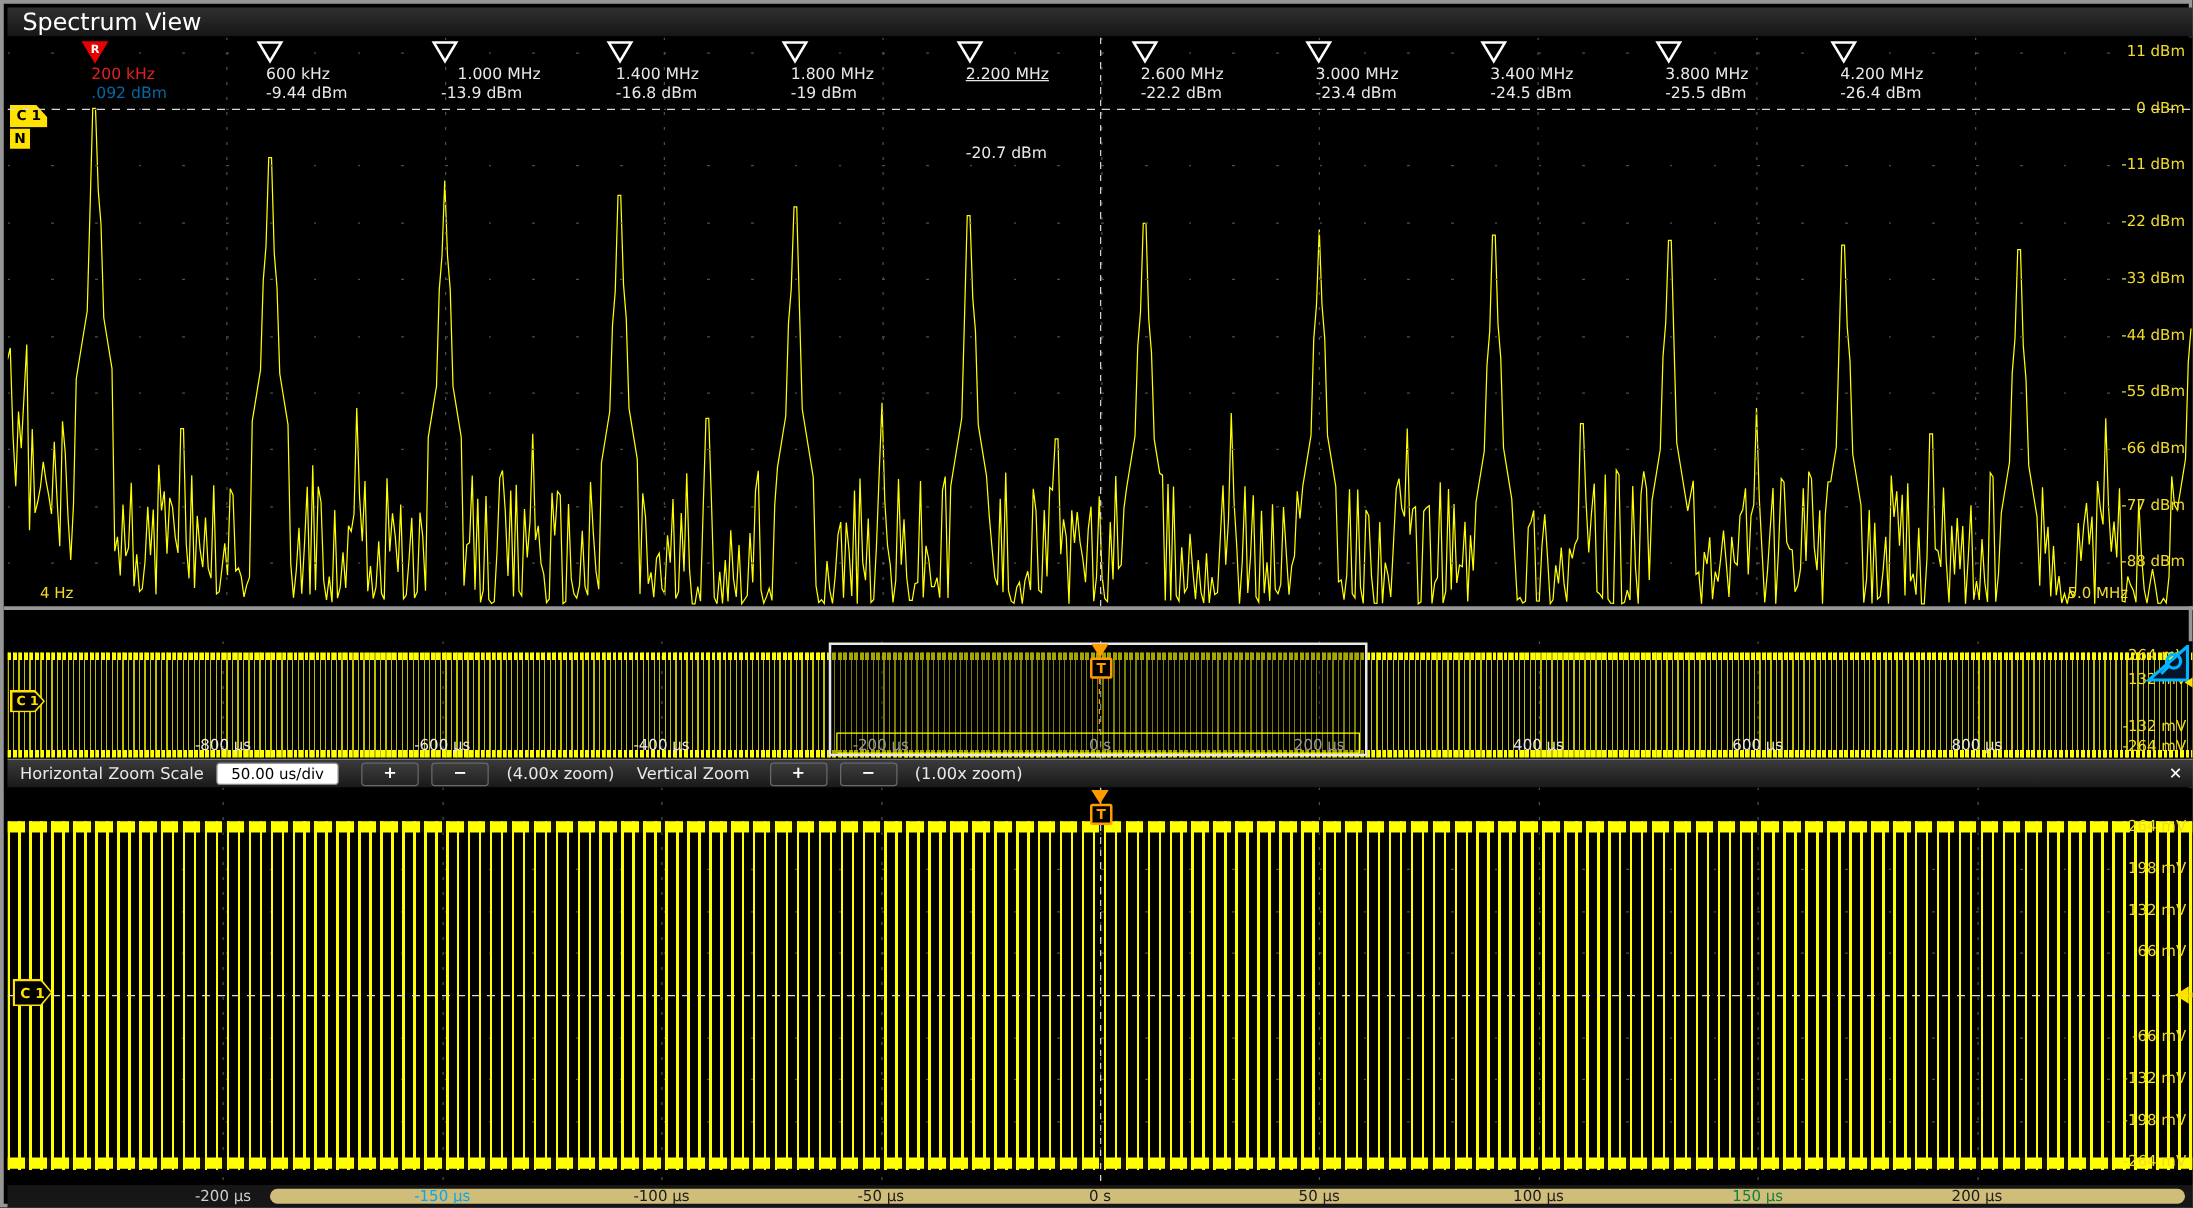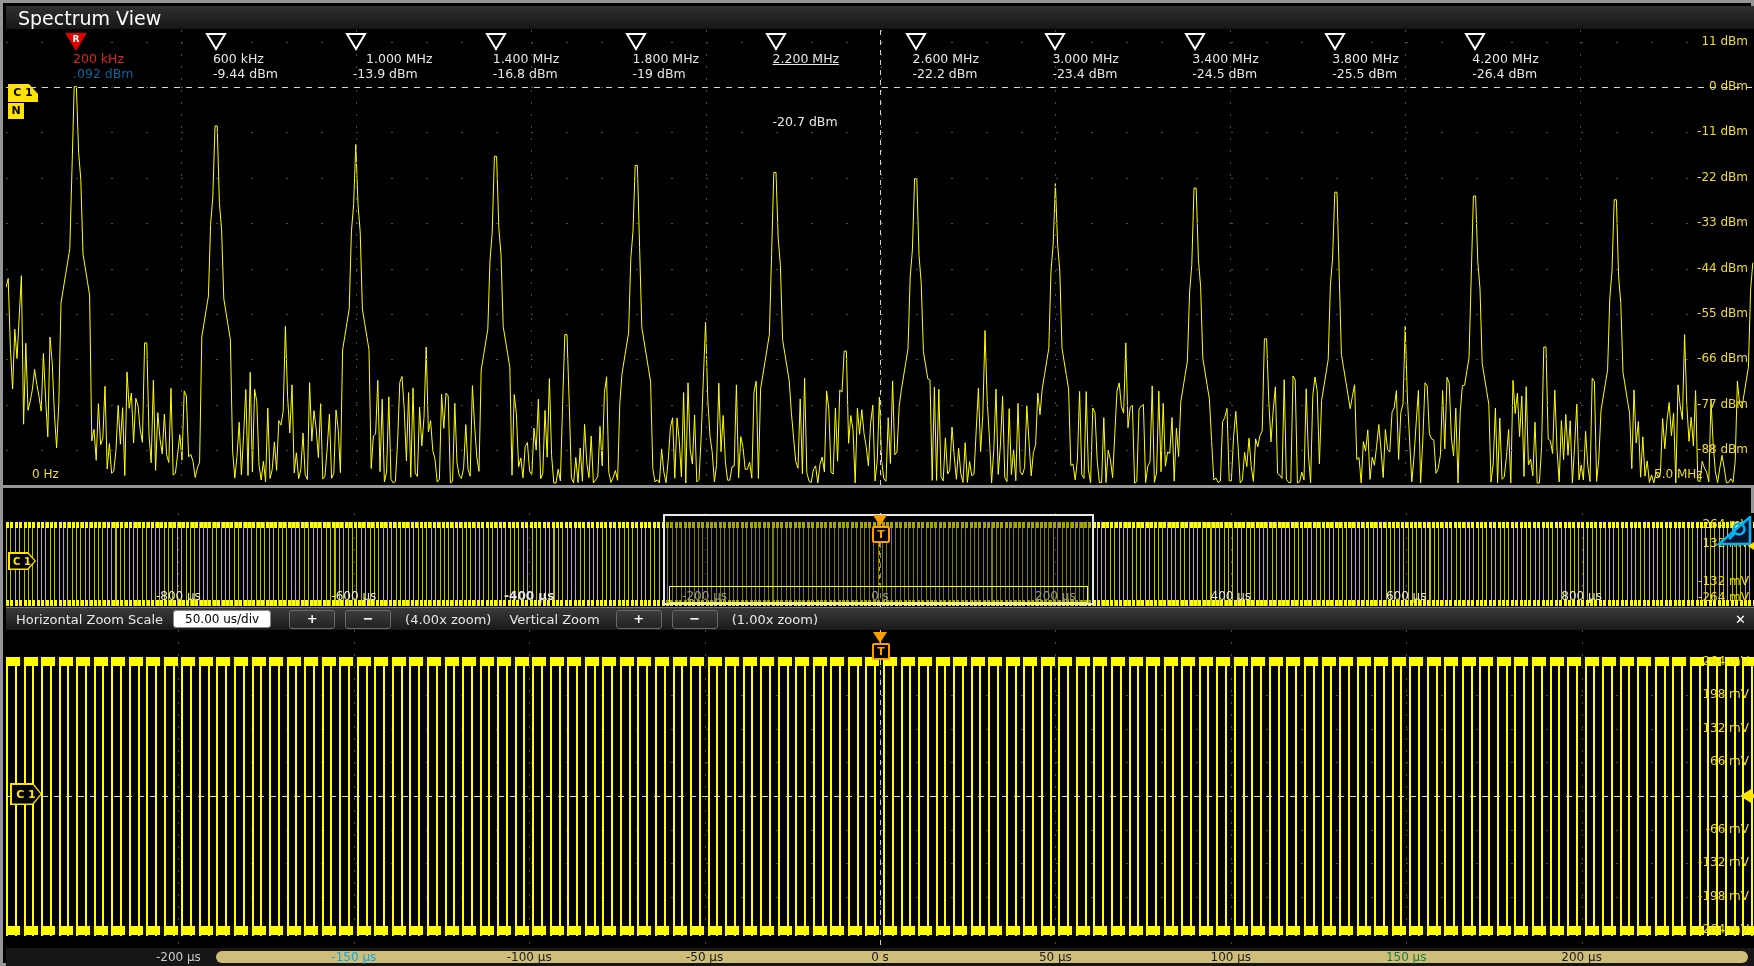--- a/index.html
+++ b/index.html
@@ -41,21 +41,21 @@
   <div class="panel" id="spectrum-plot" style="top:27px;height:455px;">
     <svg id="spec-svg" width="1748" height="455" style="position:absolute;left:0;top:0;">
       <polyline id="spec-trace" fill="none" stroke="#ffff00" stroke-width="1" points="0.0,257.6 2.2,248.4 4.4,318.4 6.6,359.0 8.8,299.3 11.0,328.6 13.2,287.2 15.4,245.7 17.6,394.2 19.8,313.3 22.0,380.3 24.2,371.4 26.4,359.4 28.6,339.4 30.8,354.5 33.0,366.5 35.2,381.1 37.4,323.5 39.6,368.6 41.8,406.9 44.0,307.0 46.2,332.4 48.4,383.4 50.6,417.9 52.8,373.4 55.0,273.1 57.2,259.4 59.4,245.8 61.6,232.2 63.8,218.6 66.0,138.7 68.2,56.6 70.4,56.6 72.6,122.3 74.8,149.6 77.0,224.0 79.2,237.6 81.4,251.3 83.6,264.9 85.8,410.9 88.0,399.4 90.2,430.3 92.4,373.7 94.6,414.8 96.8,408.4 99.0,356.3 101.2,439.0 103.4,413.5 105.6,443.3 107.8,441.0 110.0,419.6 112.2,375.4 114.4,414.2 116.6,377.7 118.8,445.5 121.0,341.9 123.2,378.3 125.4,363.0 127.6,412.9 129.8,368.3 132.0,375.6 134.2,399.7 136.4,412.3 138.6,312.9 140.8,312.9 143.0,405.0 145.2,432.7 147.4,350.3 149.6,440.4 151.8,382.6 154.0,408.9 156.2,423.8 158.4,384.0 160.6,424.8 162.8,432.5 165.0,358.3 167.2,445.1 169.4,443.3 171.6,424.6 173.8,404.7 176.0,430.2 178.2,360.9 180.4,366.0 182.6,426.8 184.8,424.4 187.0,431.3 189.2,447.5 191.4,437.9 193.6,432.0 195.8,306.9 198.0,293.3 200.2,279.7 202.4,266.1 204.6,194.4 206.8,167.1 209.0,96.0 211.2,96.0 213.4,172.6 215.6,199.8 217.8,268.8 220.0,282.4 222.2,296.1 224.4,309.7 226.6,420.9 228.8,448.1 231.0,426.4 233.2,392.2 235.4,445.0 237.6,405.4 239.8,359.5 242.0,445.5 244.2,342.3 246.4,442.1 248.6,359.2 250.8,371.6 253.0,435.0 255.2,450.0 257.4,431.3 259.6,451.8 261.8,378.1 264.0,448.5 266.2,439.7 268.4,411.9 270.6,440.4 272.8,390.6 275.0,395.1 277.2,381.2 279.4,296.4 281.6,366.7 283.8,403.0 286.0,354.8 288.2,442.9 290.4,422.8 292.6,448.7 294.8,439.8 297.0,403.0 299.2,444.7 301.4,449.5 303.6,352.7 305.8,411.1 308.0,380.7 310.2,399.1 312.4,427.6 314.6,373.7 316.8,449.1 319.0,446.1 321.2,418.0 323.4,384.3 325.6,448.3 327.8,443.5 330.0,380.0 332.2,399.3 334.4,442.6 336.6,319.9 338.8,306.3 341.0,292.7 343.2,279.0 345.4,201.9 347.6,174.6 349.8,114.4 352.0,174.6 354.2,201.9 356.4,279.0 358.6,292.7 360.8,306.3 363.0,319.9 365.2,438.5 367.4,405.9 369.6,404.1 371.8,350.4 374.0,441.7 376.2,369.1 378.4,451.9 380.6,442.1 382.8,366.8 385.0,449.4 387.2,452.8 389.4,451.4 391.6,411.4 393.8,352.3 396.0,346.4 398.2,378.5 400.4,430.8 402.6,362.5 404.8,447.2 407.0,357.9 409.2,442.8 411.4,446.6 413.6,377.2 415.8,415.9 418.0,387.3 420.2,317.0 422.4,401.9 424.6,390.6 426.8,420.7 429.0,429.3 431.2,452.1 433.4,449.2 435.6,364.3 437.8,398.4 440.0,363.1 442.2,366.0 444.4,453.0 446.6,451.2 448.8,373.3 451.0,433.0 453.2,445.2 455.4,448.5 457.6,438.3 459.8,394.6 462.0,439.2 464.2,446.2 466.4,355.6 468.6,395.7 470.8,426.9 473.0,441.4 475.2,340.0 477.4,326.4 479.6,312.8 481.8,299.2 484.0,230.2 486.2,202.9 488.4,126.3 490.6,126.3 492.8,197.5 495.0,224.7 497.2,296.5 499.4,310.1 501.6,323.7 503.8,337.3 506.0,445.2 508.2,364.6 510.4,383.5 512.6,437.0 514.8,427.9 517.0,447.8 519.2,416.6 521.4,412.5 523.6,441.1 525.8,445.0 528.0,398.2 530.2,420.1 532.4,369.2 534.6,448.8 536.8,443.5 539.0,380.4 541.2,427.2 543.4,348.6 545.6,425.3 547.8,453.0 550.0,453.0 552.2,439.2 554.4,450.9 556.6,374.8 558.8,304.6 561.0,304.6 563.2,372.3 565.4,447.9 567.6,453.0 569.8,427.4 572.0,452.7 574.2,418.0 576.4,451.2 578.6,394.3 580.8,433.1 583.0,447.6 585.2,406.0 587.4,453.0 589.6,449.8 591.8,446.5 594.0,396.4 596.2,435.9 598.4,362.7 600.6,346.7 602.8,442.4 605.0,452.5 607.2,447.3 609.4,440.6 611.6,450.3 613.8,373.7 616.0,343.7 618.2,330.1 620.4,316.4 622.6,302.8 624.8,228.4 627.0,201.1 629.2,135.4 631.4,135.4 633.6,217.5 635.8,297.4 638.0,311.0 640.2,324.6 642.4,338.2 644.6,351.9 646.8,438.5 649.0,451.9 651.2,449.8 653.4,452.8 655.6,418.9 657.8,441.9 660.0,452.8 662.2,430.4 664.4,397.6 666.6,387.7 668.8,448.2 671.0,388.0 673.2,409.8 675.4,446.8 677.6,362.5 679.8,453.0 682.0,352.8 684.2,419.9 686.4,434.1 688.6,384.9 690.8,451.9 693.0,449.5 695.2,406.2 697.4,347.5 699.6,292.3 701.8,369.8 704.0,406.2 706.2,421.8 708.4,451.9 710.6,434.4 712.8,353.2 715.0,421.7 717.2,385.4 719.4,432.2 721.6,450.2 723.8,450.2 726.0,436.9 728.2,436.0 730.4,354.9 732.6,447.9 734.8,406.6 737.0,417.6 739.2,439.3 741.4,439.3 743.6,432.1 745.8,448.1 748.0,362.3 750.2,351.2 752.4,448.4 754.6,358.9 756.8,345.2 759.0,331.6 761.2,318.0 763.4,304.4 765.6,224.5 767.8,142.4 770.0,142.4 772.2,208.1 774.4,235.4 776.6,309.8 778.8,323.5 781.0,337.1 783.2,350.7 785.4,382.7 787.6,408.2 789.8,431.7 792.0,438.2 794.2,369.0 796.4,443.8 798.6,348.1 800.8,442.5 803.0,451.0 805.2,452.6 807.4,439.7 809.6,435.8 811.8,453.0 814.0,434.3 816.2,427.0 818.4,441.9 820.6,361.1 822.8,378.7 825.0,442.2 827.2,444.1 829.4,378.0 831.6,431.2 833.8,359.9 836.0,362.1 838.2,321.1 840.4,321.1 842.6,413.3 844.8,385.5 847.0,399.5 849.2,453.0 851.4,378.2 853.6,404.3 855.8,379.6 858.0,403.4 860.2,416.6 862.4,435.8 864.6,393.3 866.8,375.2 869.0,451.0 871.2,431.6 873.4,367.0 875.6,430.1 877.8,448.8 880.0,451.3 882.2,387.6 884.4,433.5 886.6,350.9 888.8,424.8 891.0,421.9 893.2,376.3 895.4,359.6 897.6,346.0 899.8,332.4 902.0,318.8 904.2,247.0 906.4,219.8 908.6,148.6 910.8,148.6 913.0,225.2 915.2,252.5 917.4,321.5 919.6,335.1 921.8,348.7 924.0,350.1 926.2,450.4 928.4,357.2 930.6,450.4 932.8,359.3 935.0,446.7 937.2,450.9 939.4,407.8 941.6,444.0 943.8,440.1 946.0,397.0 948.2,425.8 950.4,449.3 952.6,418.0 954.8,443.7 957.0,452.4 959.2,412.7 961.4,452.4 963.6,431.6 965.8,445.7 968.0,444.0 970.2,400.8 972.4,358.3 974.6,421.7 976.8,385.4 979.0,300.5 981.2,370.8 983.4,407.2 985.6,453.0 987.8,419.4 990.0,359.1 992.2,444.4 994.4,415.8 996.6,366.3 998.8,447.5 1001.0,451.7 1003.2,378.7 1005.4,444.6 1007.6,419.8 1009.8,450.7 1012.0,373.4 1014.2,441.5 1016.4,445.0 1018.6,437.5 1020.8,375.7 1023.0,412.0 1025.2,445.8 1027.4,422.6 1029.6,414.7 1031.8,363.0 1034.0,384.7 1036.2,359.1 1038.4,345.5 1040.6,331.9 1042.8,318.3 1045.0,241.1 1047.2,213.8 1049.4,153.6 1051.6,213.8 1053.8,241.1 1056.0,318.3 1058.2,331.9 1060.4,345.5 1062.6,359.1 1064.8,435.5 1067.0,434.0 1069.2,449.8 1071.4,430.1 1073.6,361.4 1075.8,444.8 1078.0,448.3 1080.2,361.6 1082.4,439.8 1084.6,452.7 1086.8,378.0 1089.0,382.5 1091.2,430.9 1093.4,452.5 1095.6,452.6 1097.8,387.6 1100.0,452.6 1102.2,420.1 1104.4,429.8 1106.6,447.6 1108.8,404.4 1111.0,360.9 1113.2,352.9 1115.4,376.4 1117.6,383.2 1119.8,312.9 1122.0,397.7 1124.2,377.3 1126.4,375.4 1128.6,453.0 1130.8,451.5 1133.0,379.0 1135.2,376.1 1137.4,374.5 1139.6,452.8 1141.8,436.1 1144.0,432.0 1146.2,355.9 1148.4,452.4 1150.6,443.1 1152.8,361.2 1155.0,441.7 1157.2,373.3 1159.4,436.3 1161.6,422.0 1163.8,423.4 1166.0,387.5 1168.2,451.2 1170.4,398.2 1172.6,426.5 1174.8,371.8 1177.0,358.2 1179.2,344.6 1181.4,331.0 1183.6,262.0 1185.8,234.7 1188.0,158.1 1190.2,158.1 1192.4,229.3 1194.6,256.5 1196.8,328.2 1199.0,341.9 1201.2,355.5 1203.4,369.1 1205.6,410.6 1207.8,450.0 1210.0,448.0 1212.2,452.5 1214.4,451.0 1216.6,391.9 1218.8,387.4 1221.0,378.4 1223.2,450.8 1225.4,450.9 1227.6,406.2 1229.8,381.4 1232.0,415.4 1234.2,453.0 1236.4,449.8 1238.6,422.3 1240.8,436.7 1243.0,408.1 1245.2,436.5 1247.4,451.4 1249.6,408.8 1251.8,416.7 1254.0,405.3 1256.2,400.9 1258.4,308.8 1260.6,308.8 1262.8,370.8 1265.0,411.9 1267.2,380.2 1269.4,356.8 1271.6,443.4 1273.8,445.2 1276.0,448.4 1278.2,349.7 1280.4,449.2 1282.6,452.5 1284.8,452.6 1287.0,346.0 1289.2,349.8 1291.4,453.0 1293.6,451.9 1295.8,442.1 1298.0,450.0 1300.2,358.8 1302.4,424.1 1304.6,453.0 1306.8,365.6 1309.0,347.0 1311.2,360.8 1313.4,434.0 1315.6,370.5 1317.8,356.9 1320.0,343.3 1322.2,329.6 1324.4,255.2 1326.6,228.0 1328.8,162.2 1331.0,162.2 1333.2,244.3 1335.4,324.2 1337.6,337.8 1339.8,351.4 1342.0,365.1 1344.2,378.7 1346.4,366.3 1348.6,354.7 1350.8,429.5 1353.0,427.6 1355.2,453.0 1357.4,411.7 1359.6,421.2 1361.8,399.8 1364.0,449.4 1366.2,427.3 1368.4,435.3 1370.6,416.5 1372.8,394.5 1375.0,420.2 1377.2,447.5 1379.4,399.5 1381.6,419.7 1383.8,422.0 1386.0,382.4 1388.2,377.8 1390.4,360.6 1392.6,429.5 1394.8,382.7 1397.0,374.0 1399.2,296.4 1401.4,368.0 1403.6,410.3 1405.8,451.9 1408.0,426.7 1410.2,392.5 1412.4,360.4 1414.6,453.0 1416.8,410.2 1419.0,352.8 1421.2,355.8 1423.4,403.8 1425.6,409.0 1427.8,409.9 1430.0,443.3 1432.2,438.6 1434.4,425.3 1436.6,360.7 1438.8,418.8 1441.0,347.3 1443.2,352.9 1445.4,407.9 1447.6,426.1 1449.8,378.2 1452.0,453.0 1454.2,382.4 1456.4,355.7 1458.6,355.2 1460.8,341.5 1463.0,327.9 1465.2,248.0 1467.4,166.0 1469.6,166.0 1471.8,231.7 1474.0,258.9 1476.2,333.4 1478.4,347.0 1480.6,360.6 1482.8,374.2 1485.0,452.1 1487.2,433.9 1489.4,378.1 1491.6,452.8 1493.8,388.2 1496.0,449.3 1498.2,447.2 1500.4,427.4 1502.6,399.5 1504.8,452.9 1507.0,350.4 1509.2,383.5 1511.4,363.1 1513.6,406.6 1515.8,365.9 1518.0,446.4 1520.2,356.7 1522.4,435.0 1524.6,429.0 1526.8,445.8 1529.0,392.2 1531.2,453.0 1533.4,453.0 1535.6,416.4 1537.8,317.0 1540.0,317.0 1542.2,409.1 1544.4,410.7 1546.6,423.5 1548.8,360.1 1551.0,419.0 1553.2,451.9 1555.4,390.6 1557.6,429.5 1559.8,384.4 1562.0,425.3 1564.2,390.8 1566.4,453.0 1568.6,416.1 1570.8,374.2 1573.0,449.8 1575.2,434.9 1577.4,450.0 1579.6,401.3 1581.8,435.8 1584.0,451.5 1586.2,348.2 1588.4,351.5 1590.6,451.4 1592.8,429.0 1595.0,380.7 1597.2,367.0 1599.4,353.4 1601.6,339.8 1603.8,268.1 1606.0,240.8 1608.2,169.7 1610.4,169.7 1612.6,246.3 1614.8,273.5 1617.0,342.5 1619.2,356.1 1621.4,369.8 1623.6,383.4 1625.8,438.6 1628.0,359.9 1630.2,413.0 1632.4,391.5 1634.6,447.2 1636.8,406.9 1639.0,446.2 1641.2,430.9 1643.4,452.4 1645.6,444.9 1647.8,453.0 1650.0,442.1 1652.2,446.9 1654.4,443.4 1656.6,388.5 1658.8,418.7 1661.0,390.4 1663.2,372.5 1665.4,405.6 1667.6,383.2 1669.8,453.0 1672.0,354.8 1674.2,376.0 1676.4,389.5 1678.6,304.6 1680.8,375.0 1683.0,411.3 1685.2,387.3 1687.4,415.9 1689.6,360.6 1691.8,450.8 1694.0,451.6 1696.2,431.2 1698.4,437.9 1700.6,442.2 1702.8,451.8 1705.0,370.1 1707.2,414.6 1709.4,441.8 1711.6,452.6 1713.8,438.0 1716.0,425.3 1718.2,438.0 1720.4,452.7 1722.6,452.5 1724.8,448.7 1727.0,452.3 1729.2,431.2 1731.4,351.0 1733.6,373.9 1735.8,378.1 1738.0,364.5 1740.2,350.9 1742.4,337.2 1744.6,260.1 1746.8,232.8"></polyline>
     </svg>
 
     <div style="position:absolute;left:2px;top:54px;width:30px;height:18px;background:#ffe200;
          clip-path:polygon(0 0,70% 0,100% 55%,100% 100%,0 100%);color:#000;font-weight:bold;font-size:11px;
          text-align:center;line-height:18px;">C 1</div>
     <div style="position:absolute;left:2px;top:73px;width:16px;height:16px;background:#ffe200;color:#000;
          font-weight:bold;font-size:11px;text-align:center;line-height:16px;">N</div>
-    <div class="ylab" style="left:26px;top:437px;">0 Hz</div>
+    <div class="ylab" style="left:26px;top:437px;">4 Hz</div>
     <div class="ylab" style="left:1648px;top:437px;">5.0 MHz</div>
   <div class="gridv" style="left: 174.9px; height: 455px;"></div>
       <div class="gridv" style="left: 349.8px; height: 455px;"></div>
       <div class="gridv" style="left: 524.7px; height: 455px;"></div>
       <div class="gridv" style="left: 699.6px; height: 455px;"></div>
       <div class="gridv" style="left: 874.5px; height: 455px;"></div>
       <div class="gridv" style="left: 1049.4px; height: 455px;"></div>
       <div class="gridv" style="left: 1224.3px; height: 455px;"></div>
       <div class="gridv" style="left: 1399.2px; height: 455px;"></div>
       <div class="gridv" style="left: 1574.1px; height: 455px;"></div>
@@ -171,21 +171,21 @@
       <div class="gridv" style="left: 1049.4px; height: 94px;"></div>
       <div class="gridv" style="left: 1224.8px; height: 94px;"></div>
       <div class="gridv" style="left: 1400.2px; height: 94px;"></div>
       <div class="gridv" style="left: 1575.6px; height: 94px;"></div>
       <div style="position: absolute; left: 0px; top: 9px; width: 1748px; height: 84px; background: repeating-linear-gradient(90deg, rgba(255, 255, 0, 0.75) 0px, rgba(255, 255, 0, 0.75) 1px, rgba(0, 0, 0, 0) 1px, rgba(0, 0, 0, 0) 4.38px);"></div>
       <div style="position: absolute; left: 0px; top: 9px; width: 1748px; height: 6px; background: repeating-linear-gradient(90deg, rgb(255, 255, 0) 0px, rgb(255, 255, 0) 3px, rgba(0, 0, 0, 0) 3px, rgba(0, 0, 0, 0) 4.4px);"></div>
       <div style="position: absolute; left: 0px; top: 87px; width: 1748px; height: 6px; background: repeating-linear-gradient(90deg, rgb(255, 255, 0) 0px, rgb(255, 255, 0) 3px, rgba(0, 0, 0, 0) 3px, rgba(0, 0, 0, 0) 4.4px);"></div>
       <div class="cdash-v" style="left: 874px; height: 94px;"></div>
       <div class="tlab" style="left: 172.4px; top: 76px;">-800 µs</div>
       <div class="tlab" style="left: 347.8px; top: 76px;">-600 µs</div>
-      <div class="tlab" style="left: 523.2px; top: 76px; font-weight: bold;">-400 µs</div>
+      <div class="tlab" style="left: 523.2px; top: 76px;">-400 µs</div>
       <div class="tlab" style="left: 698.6px; top: 76px;">-200 µs</div>
       <div class="tlab" style="left: 874px; top: 76px;">0 s</div>
       <div class="tlab" style="left: 1049.4px; top: 76px;">200 µs</div>
       <div class="tlab" style="left: 1224.8px; top: 76px;">400 µs</div>
       <div class="tlab" style="left: 1400.2px; top: 76px;">600 µs</div>
       <div class="tlab" style="left: 1575.6px; top: 76px;">800 µs</div>
       <div class="ylab" style="right: 5px; top: 4px;">264 mV</div>
       <div class="ylab" style="right: 5px; top: 23px;">132 mV</div>
       <div class="ylab" style="right: 5px; top: 61px;">-132 mV</div>
       <div class="ylab" style="right: 5px; top: 77px;">-264 mV</div>

